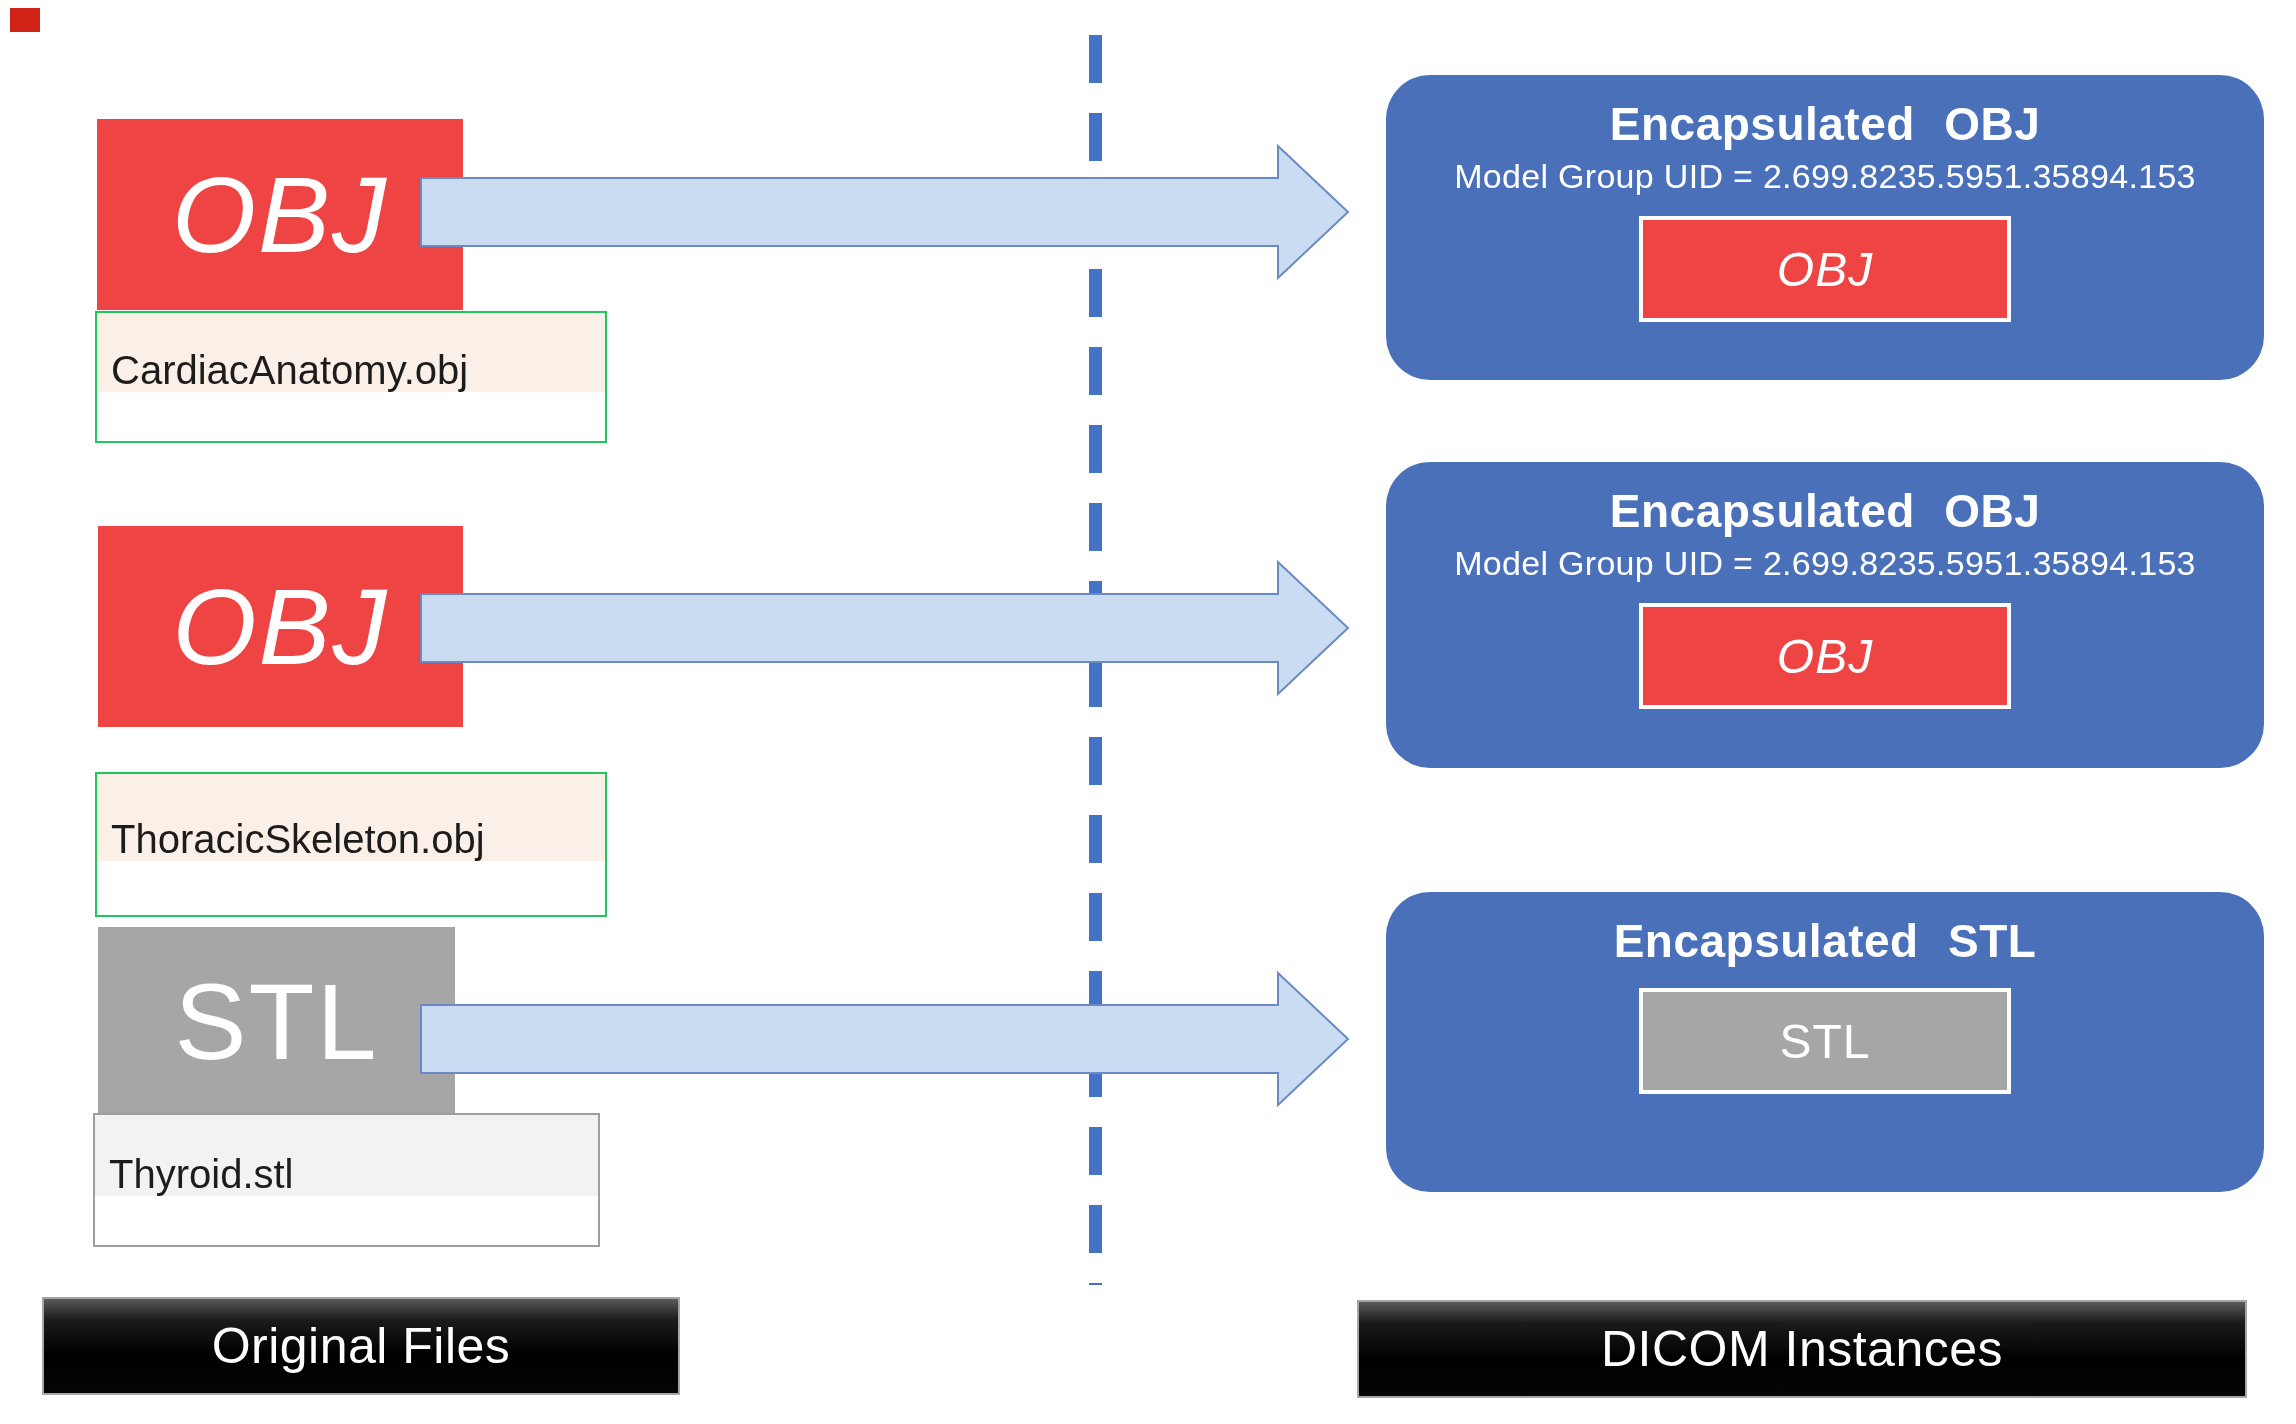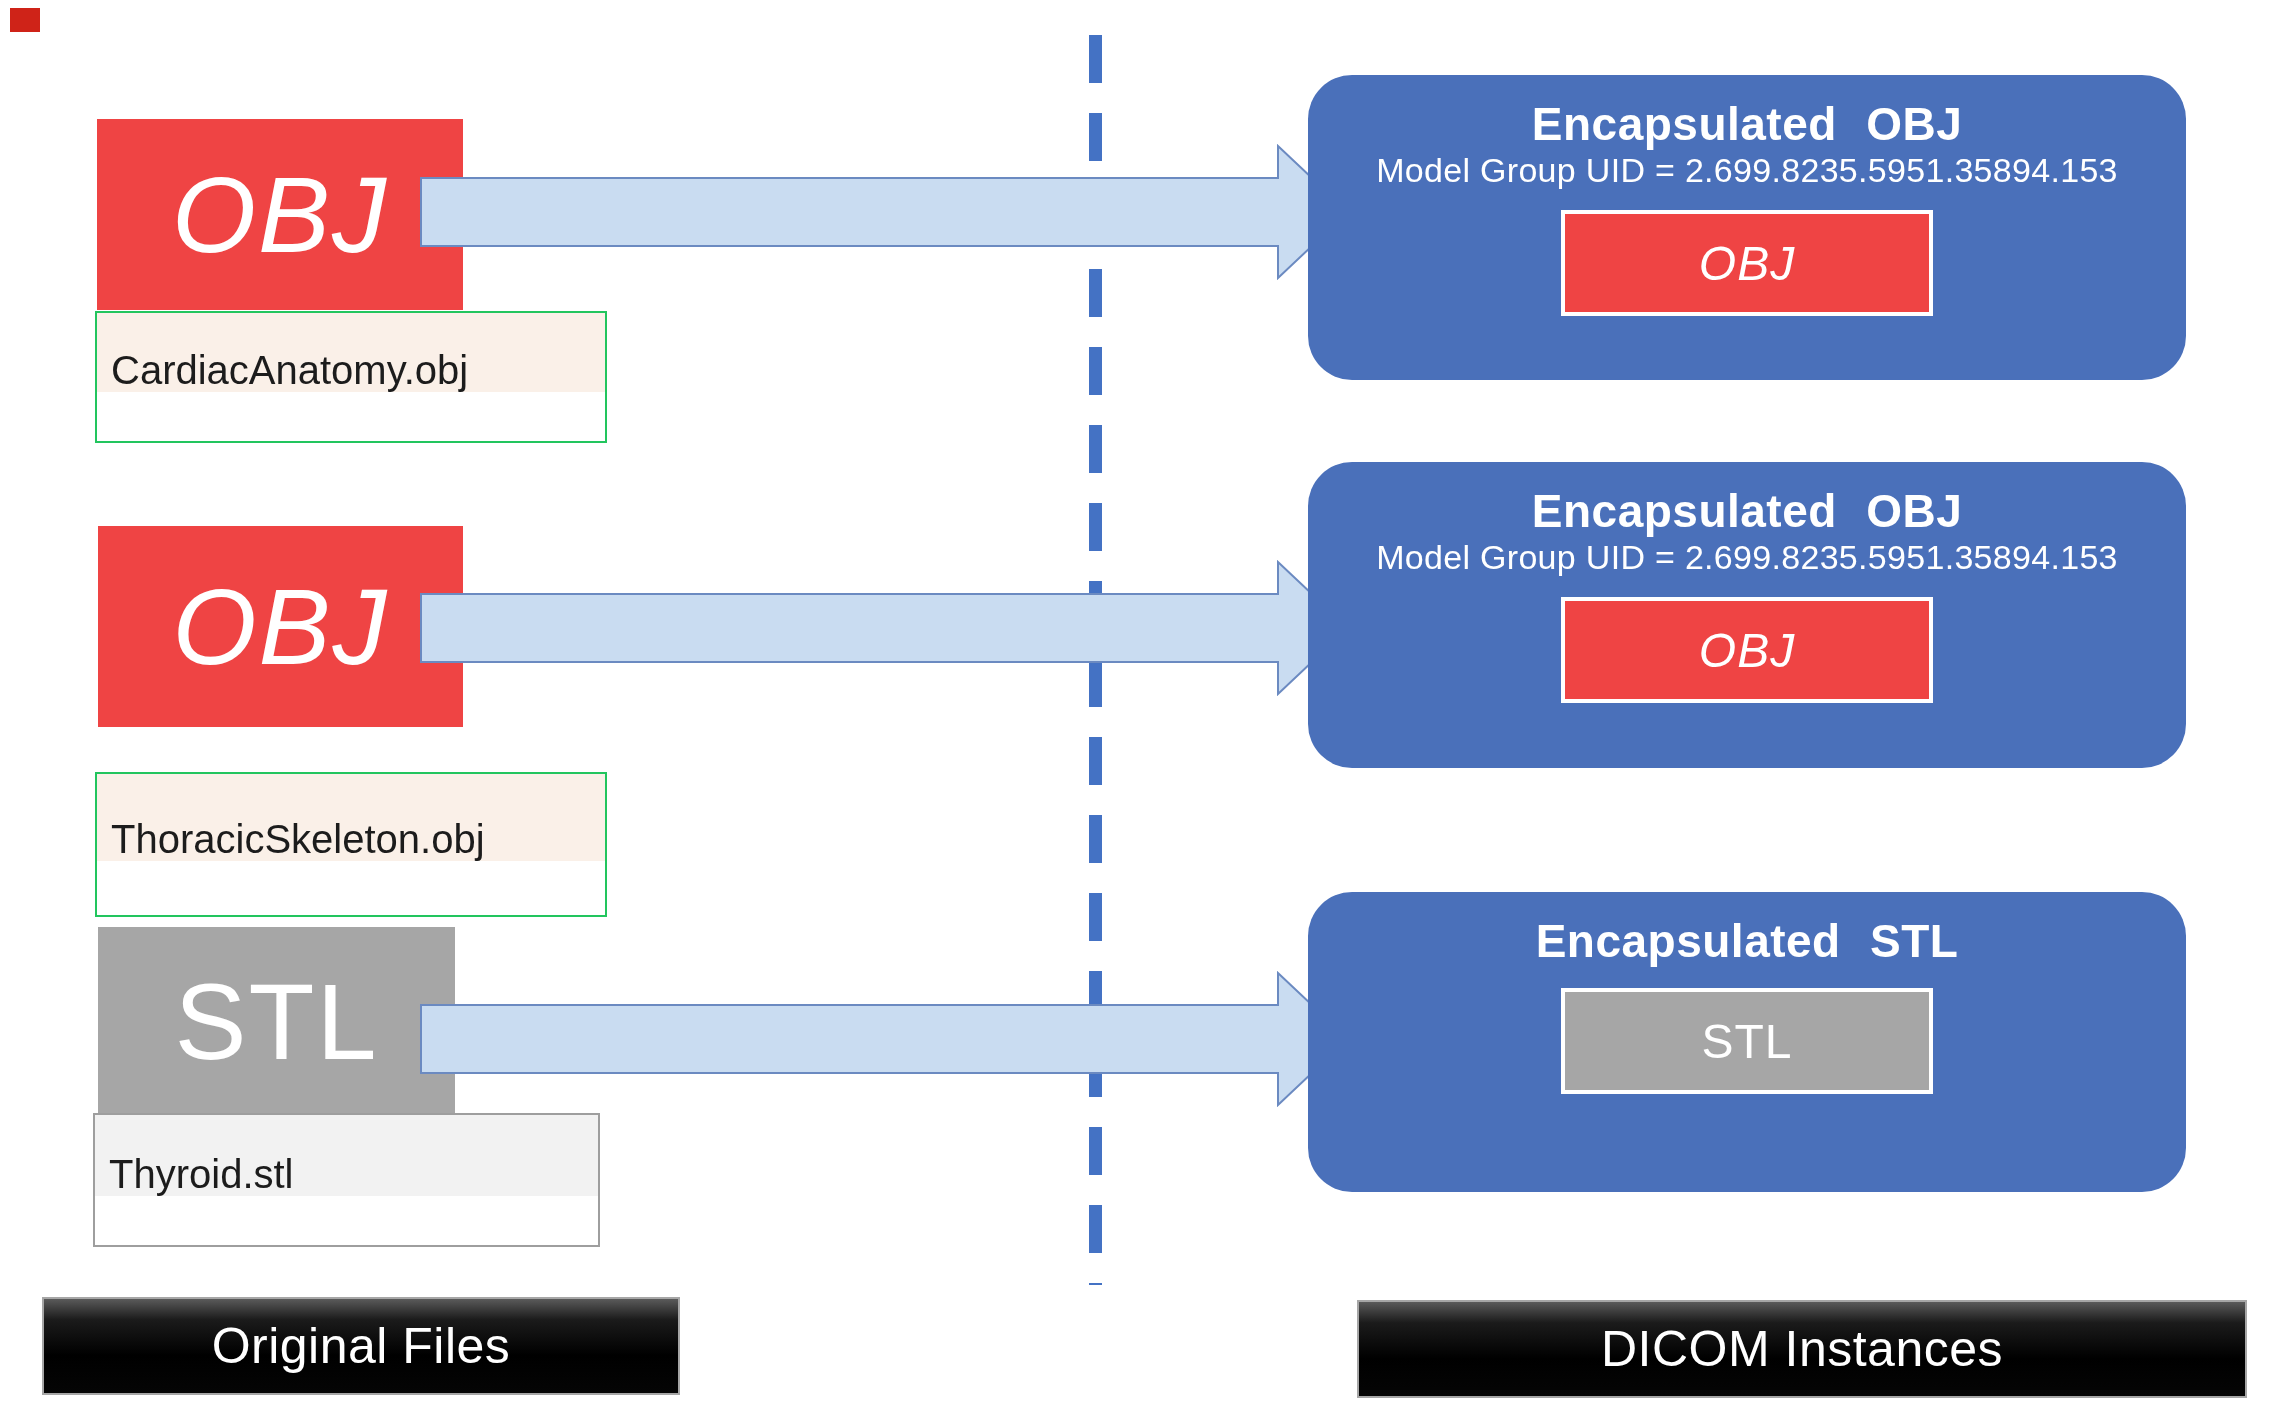--- a/index.html
+++ b/index.html
@@ -31,28 +31,28 @@
   .flow-arrow { position:absolute; width:930px; height:136px; }
 
   
   .divider {
     position:absolute; left:1089px; top:35px; width:13px; height:1250px;
     background:repeating-linear-gradient(to bottom, #4472c4 0px, #4472c4 48px, transparent 48px, transparent 78px);
   }
 
   
   .card {
-    position:absolute; left:1308px; width:878px; background:#4a70ba;
+    position:absolute; left:1386px; width:878px; background:#4a70ba;
     border-radius:44px; box-sizing:border-box; color:#ffffff;
   }
   .card-title {
     margin-top:22px; text-align:center; font-size:46px; font-weight:bold;
     word-spacing:16px; letter-spacing:0.5px;
   }
-  .card-uid { text-align:center; font-size:34px; letter-spacing:0.3px; }
+  .card-uid { margin-top:6px; text-align:center; font-size:34px; letter-spacing:0.3px; }
   .badge {
     width:372px; height:106px; margin:20px auto 0 auto; border:4px solid #ffffff;
     box-sizing:border-box; display:flex; align-items:center; justify-content:center;
     font-size:48px; color:#ffffff; letter-spacing:1px;
   }
 
   
   .banner {
     position:absolute; height:98px; box-sizing:border-box;
     background:linear-gradient(180deg, #5a5a5a 0%, #1b1b1b 22%, #000000 60%, #050505 100%);

